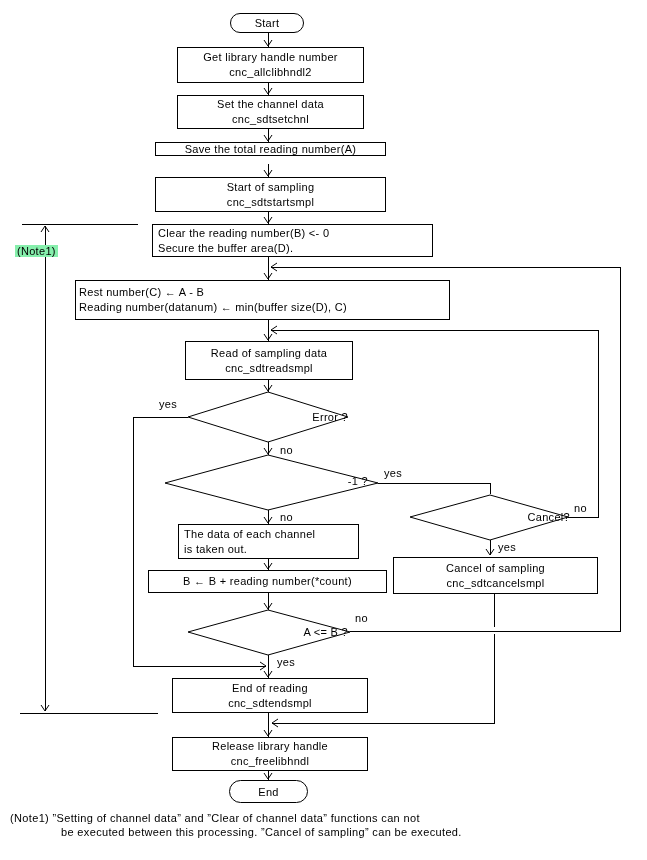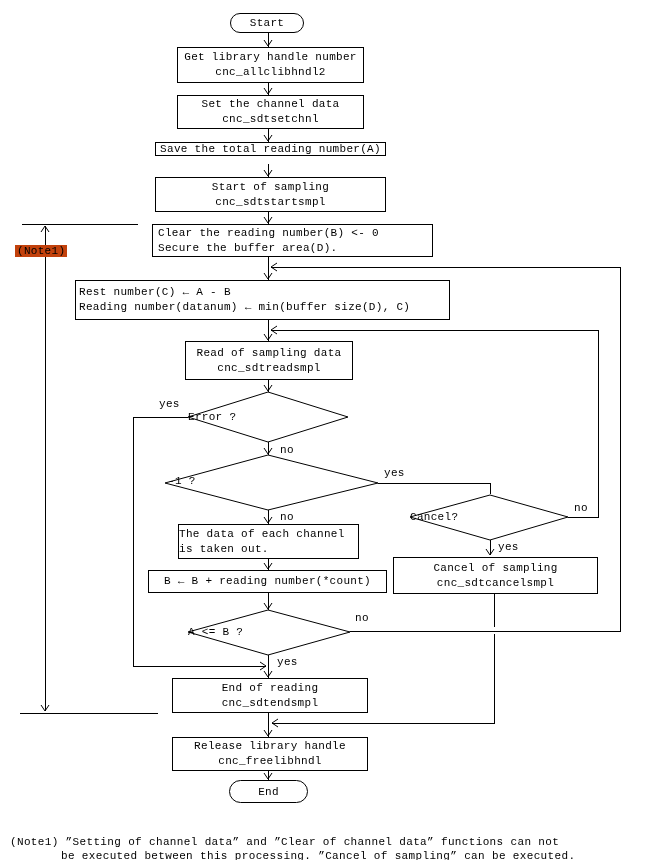--- a/index.html
+++ b/index.html
@@ -1,35 +1,35 @@
 <!DOCTYPE html>
 <html><head>
 <meta charset="utf-8">
 <style>
   html,body{margin:0;padding:0;background:#ffffff;}
   #canvas{
     position:relative;width:647px;height:860px;background:#ffffff;
-    font-family:Liberation Mono, monospace;font-size:11px;color:#000;
+    font-family:Liberation Sans, sans-serif;font-size:11px;color:#000;
     letter-spacing:0.3px;overflow:hidden;
   }
   #wires{position:absolute;left:0;top:0;width:647px;height:860px;}
   .box{
     position:absolute;box-sizing:border-box;border:1px solid #000;background:#fff;
     display:flex;flex-direction:column;justify-content:center;align-items:center;
     text-align:center;line-height:15px;
   }
   .box.left{align-items:flex-start;text-align:left;}
   .terminal{
     position:absolute;box-sizing:border-box;border:1px solid #000;background:#fff;
     border-radius:12px;display:flex;align-items:center;justify-content:center;
   }
-  .dtext{position:absolute;text-align:left;line-height:13px;}
+  .dtext{position:absolute;text-align:right;line-height:13px;}
   .lbl{position:absolute;line-height:12px;white-space:pre;}
-  .mask{background:#c2410c;padding:0 2px;}
-  .note-line{position:absolute;line-height:14px;white-space:pre;letter-spacing:0.35px;margin-top:24px;}
+  .mask{background:#86efac;padding:0 2px;}
+  .note-line{position:absolute;line-height:14px;white-space:pre;letter-spacing:0.35px;}
   .ln{white-space:pre;}
 </style>
 </head>
 <body>
 
 <div id="canvas">
 
   <svg id="wires" width="647" height="860" viewBox="0 0 647 860">
 
     <g stroke="#000" fill="none" stroke-width="1" shape-rendering="crispEdges">
@@ -92,21 +92,21 @@
   <div class="box left" style="left:75px;top:280px;width:375px;height:40px;padding-left:3px">
     <div class="ln">Rest number(C) ← A - B</div>
     <div class="ln">Reading number(datanum) ← min(buffer size(D), C)</div>
   </div>
 
   <div class="box" style="left:185px;top:341px;width:168px;height:39px">
     <div class="ln">Read of sampling data</div>
     <div class="ln">cnc_sdtreadsmpl</div>
   </div>
 
-  <div class="box left" style="left:178px;top:524px;width:181px;height:35px;">
+  <div class="box left" style="left:178px;top:524px;width:181px;height:35px;padding-left:5px">
     <div class="ln">The data of each channel</div>
     <div class="ln">is taken out.</div>
   </div>
 
   <div class="box" style="left:148px;top:570px;width:239px;height:23px">
     <div class="ln">B ← B + reading number(*count)</div>
   </div>
 
   <div class="box" style="left:393px;top:557px;width:205px;height:37px">
     <div class="ln">Cancel of sampling</div>

